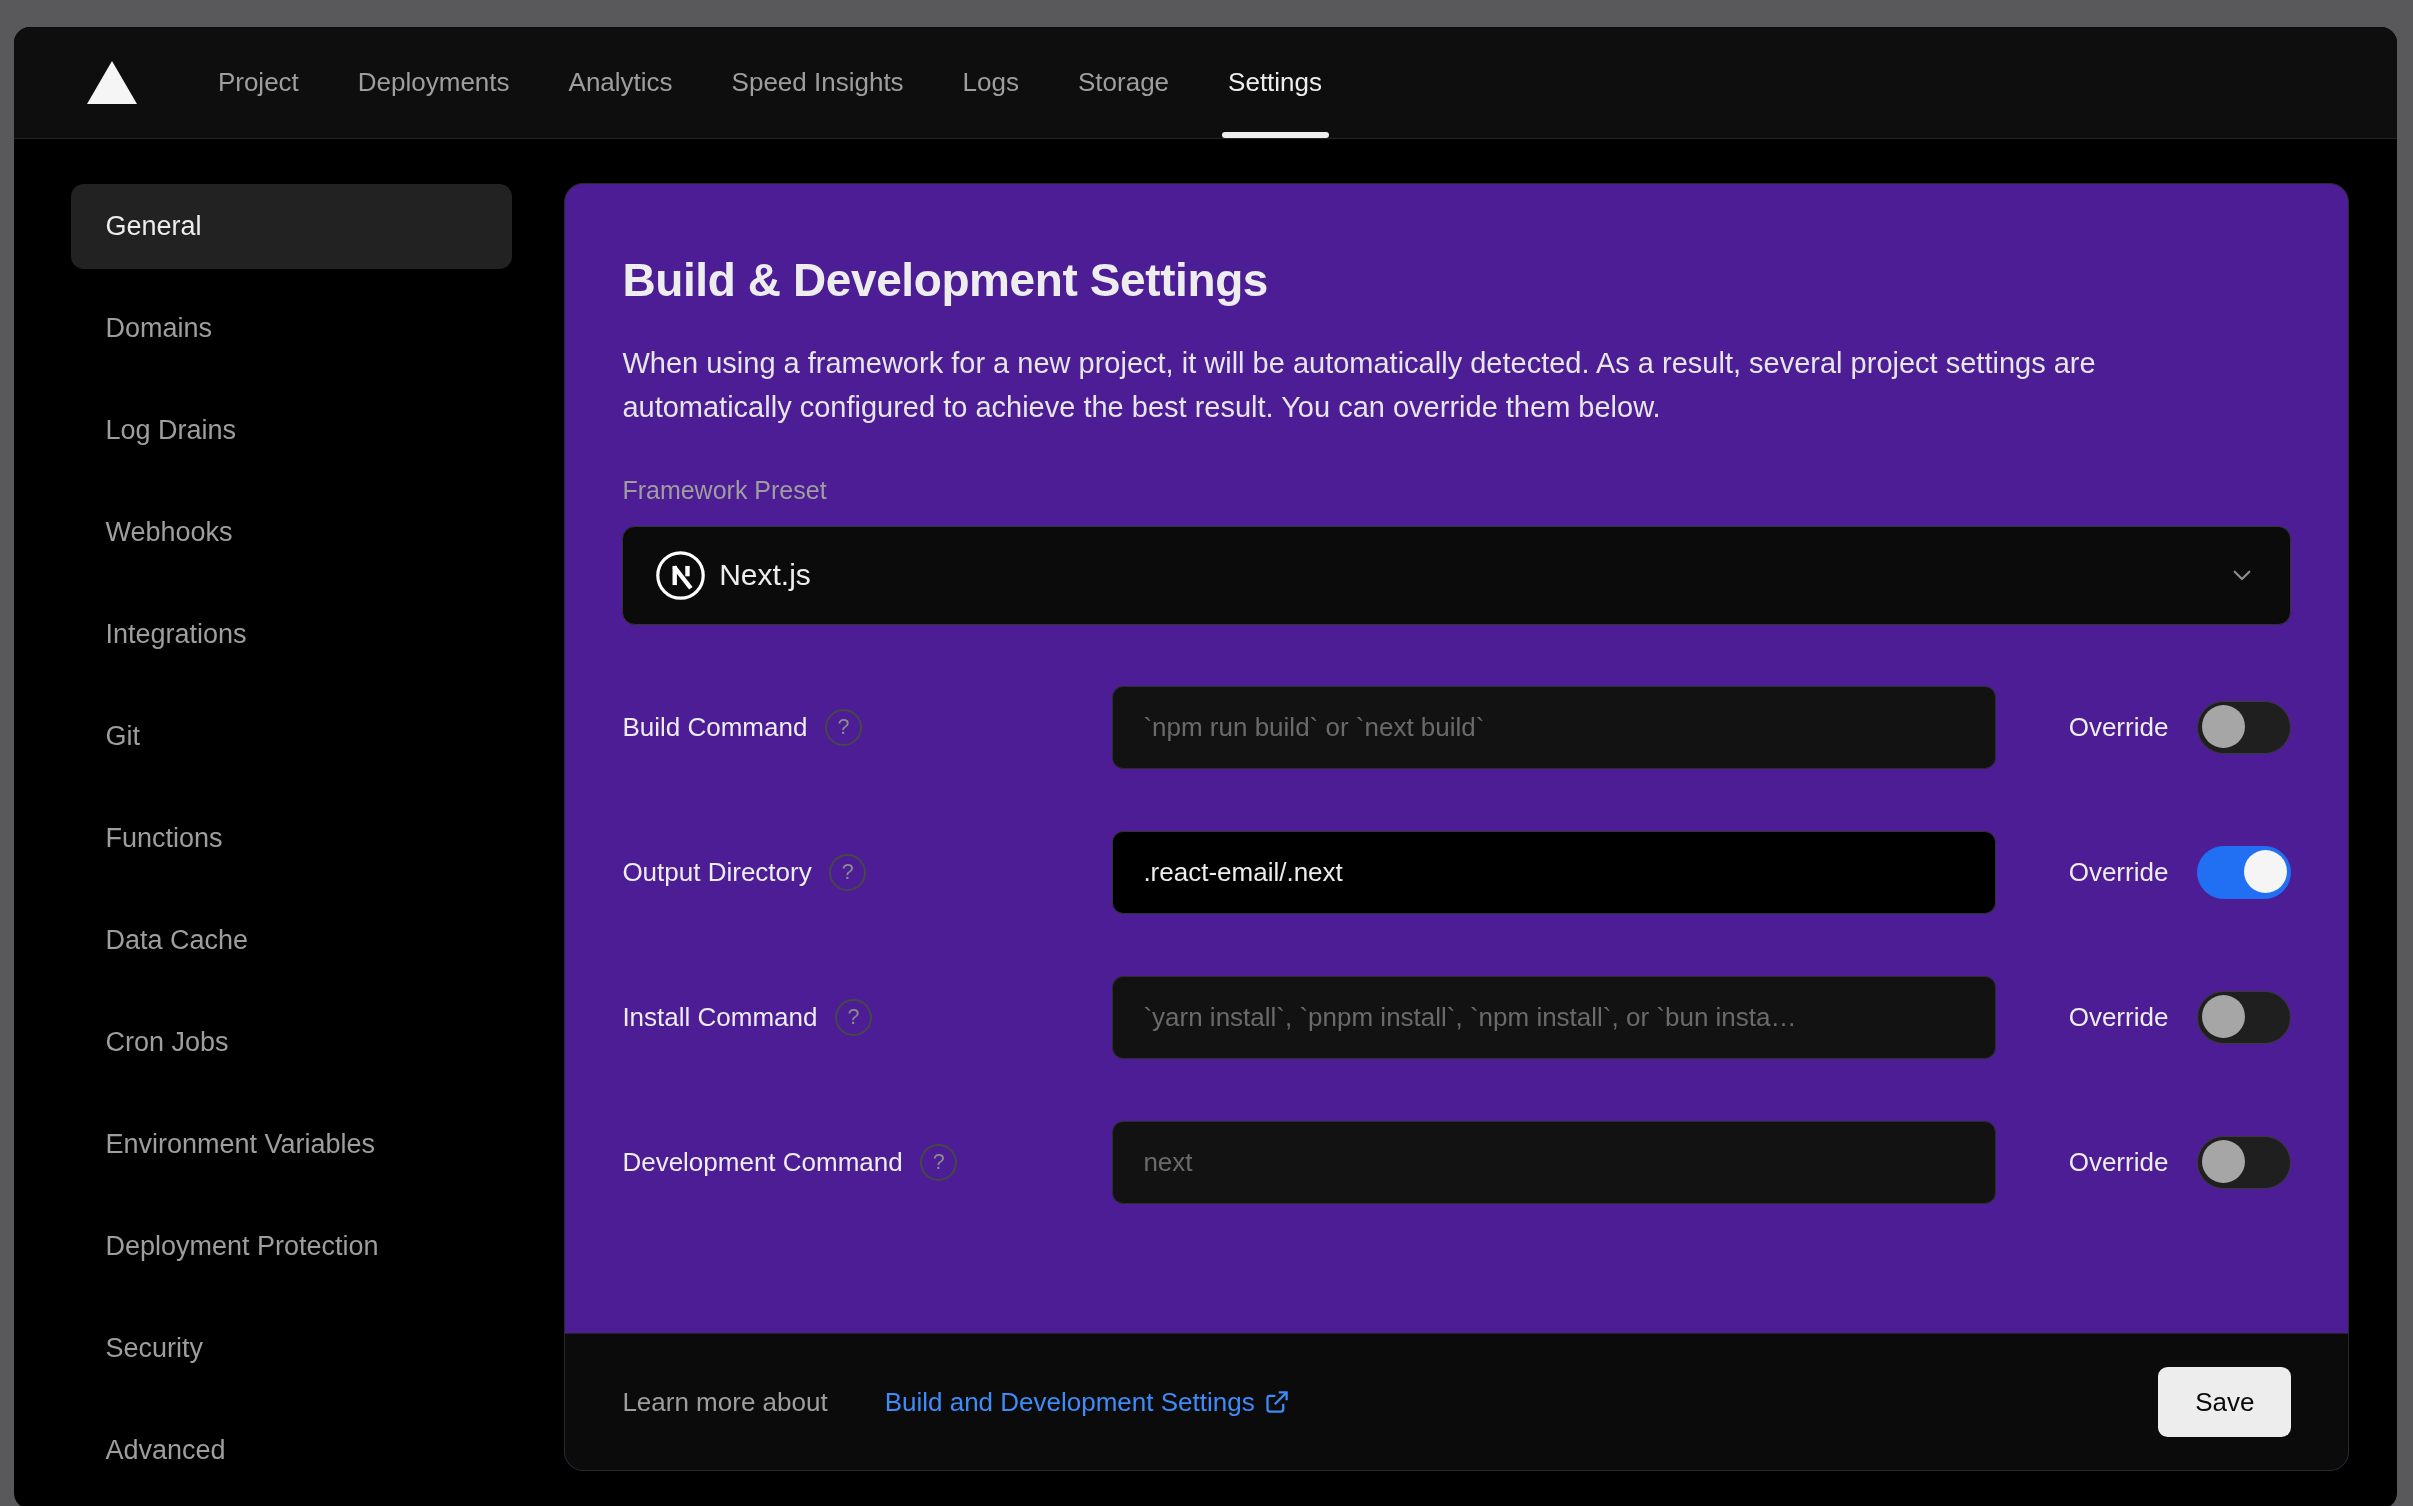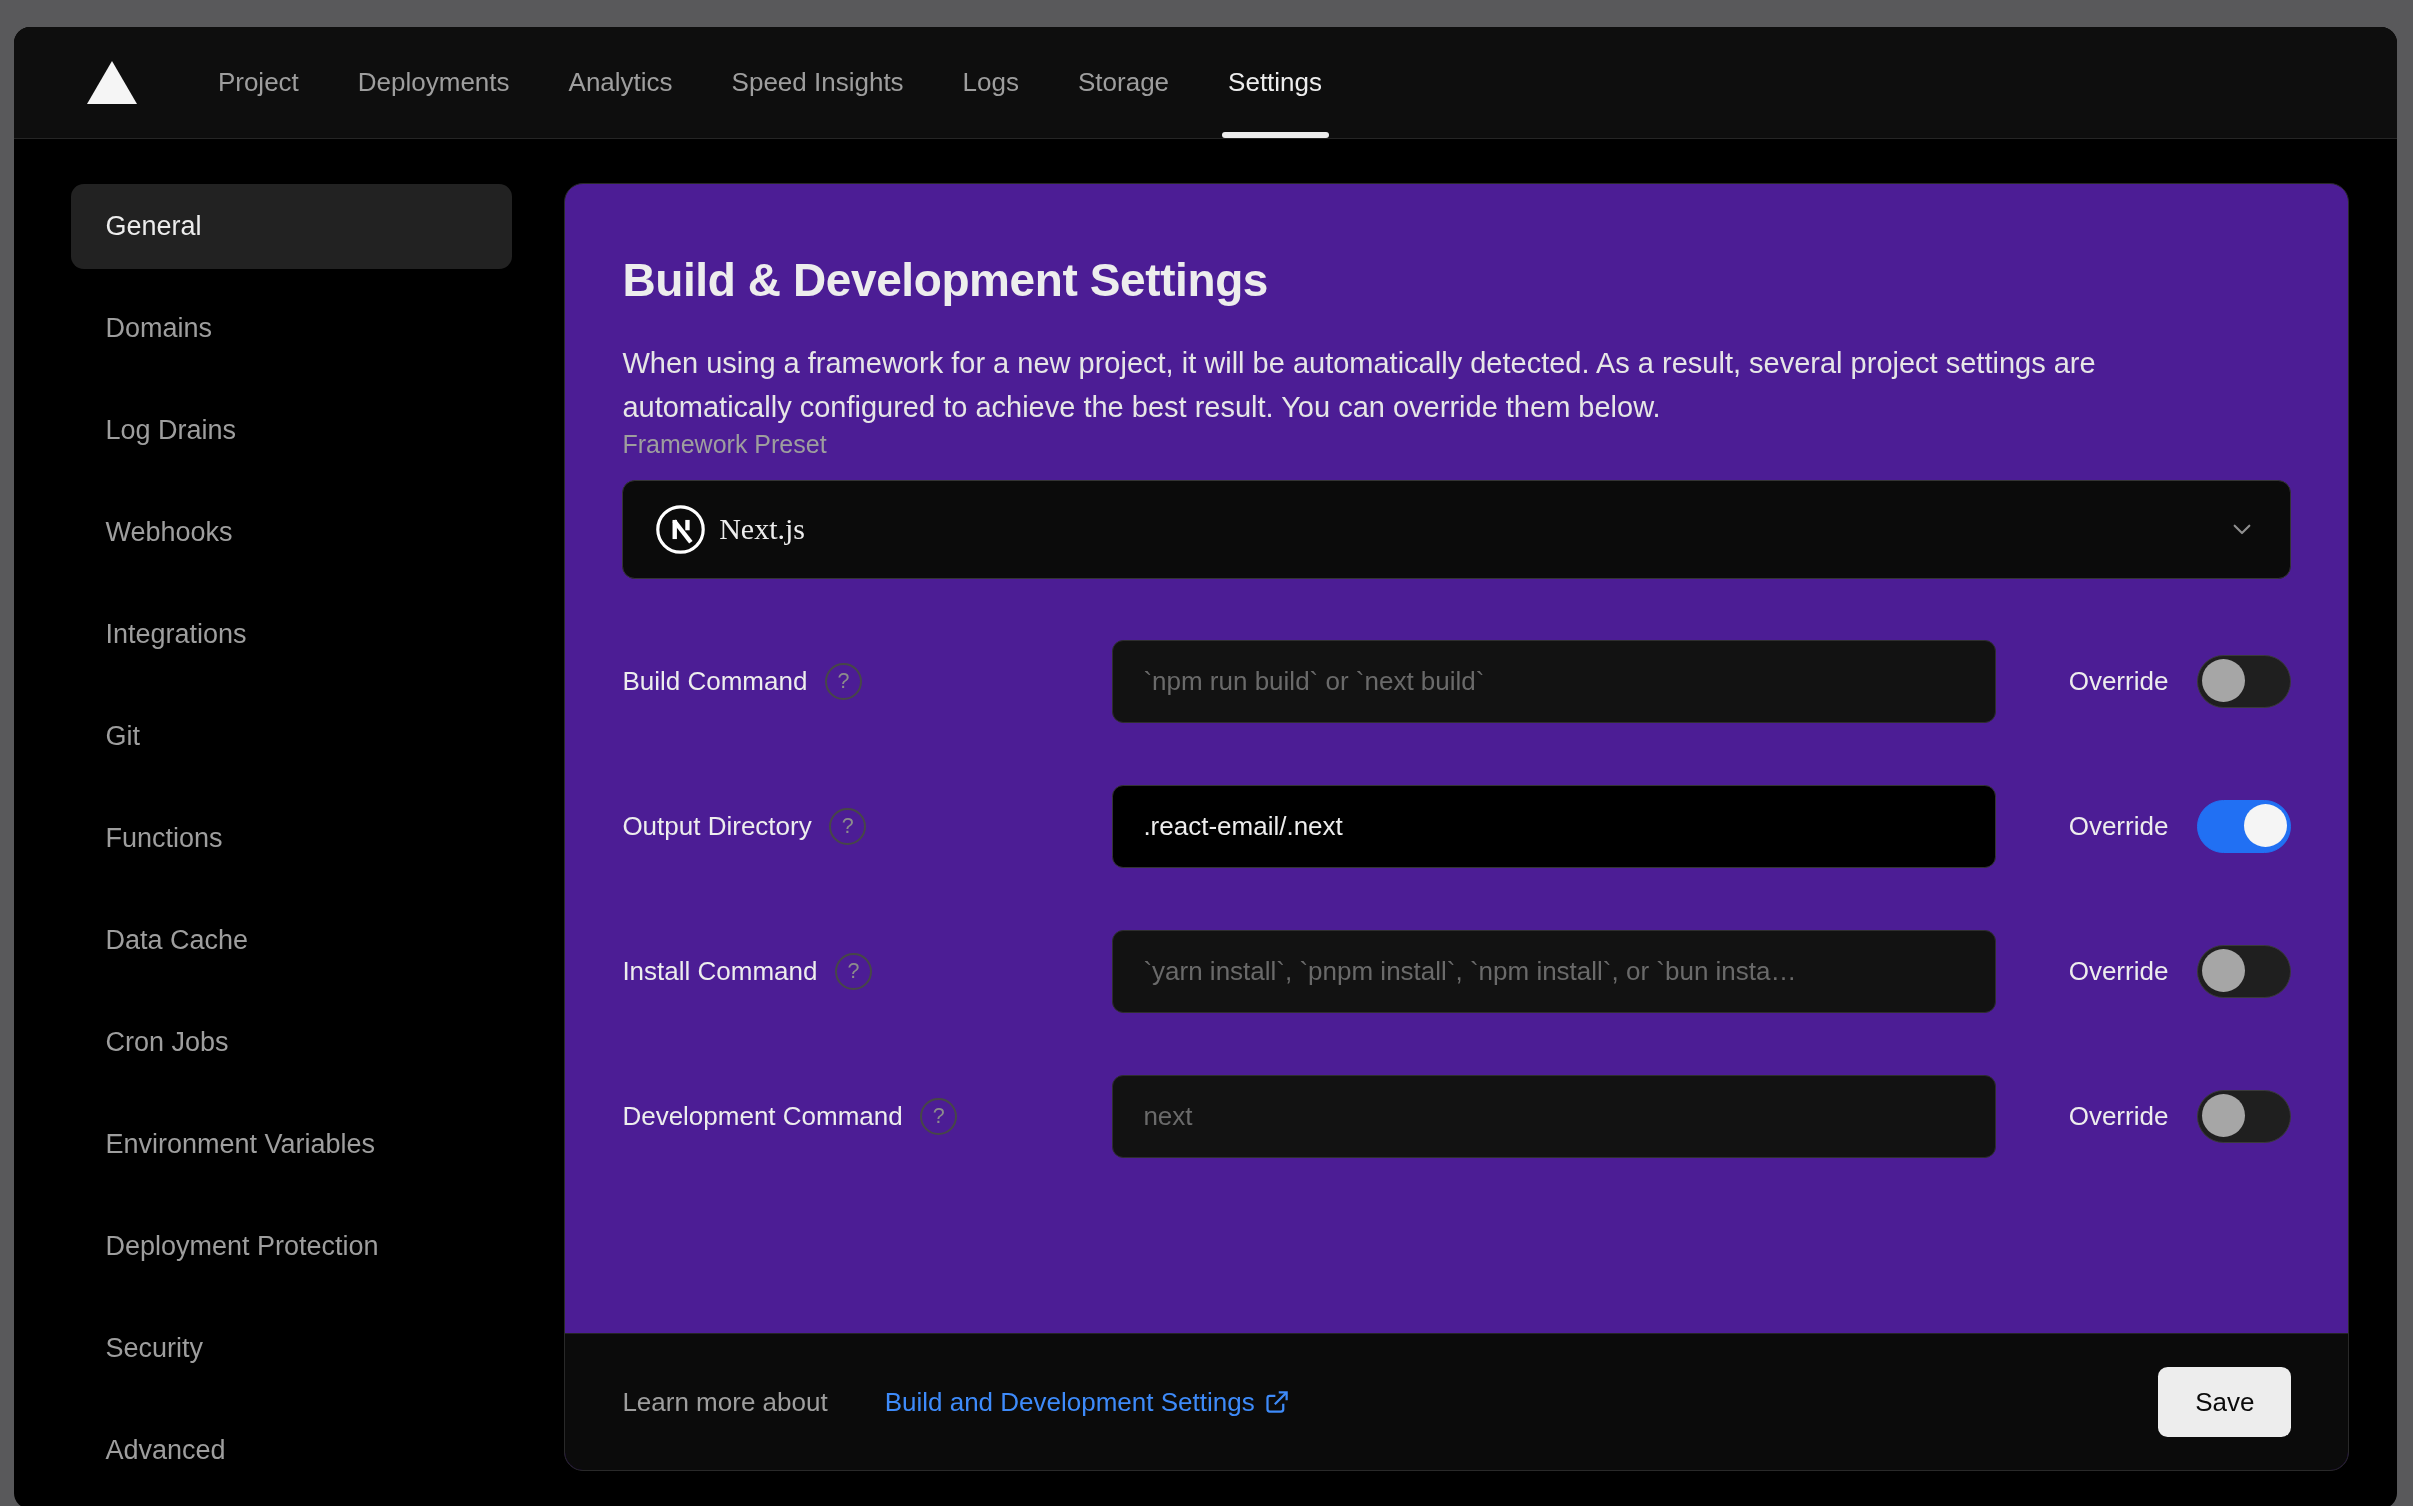--- a/index.html
+++ b/index.html
@@ -32,23 +32,23 @@
   
   .card { position:absolute; left:550px; top:156px; width:1785px; height:1288px;
           background:#4c1d95; border:1.6px solid #292929; border-radius:19px;
           display:flex; flex-direction:column; overflow:hidden; }
   .card-body { padding:0 57px; }
   .card h1 { margin-top:69px; font-size:46px; font-weight:700; color:#ededed;
              letter-spacing:-0.4px; }
   .desc { margin-top:34px; font-size:29px; line-height:1.53; color:#e6e6e6;
           max-width:1646px; }
 
-  .field-label { font-size:25px; color:#9e9e9e; }
+  .field-label { margin-top:46px; font-size:25px; color:#9e9e9e; }
   .select { margin-top:21px; height:99px; border:1.6px solid #343434; border-radius:12.8px;
-            display:flex; align-items:center; padding:0 32px; cursor:pointer; background:#0b0b0b;font-family:Liberation Serif, serif; }
+            display:flex; align-items:center; padding:0 32px; cursor:pointer; background:#0b0b0b; }
   .select .fw-name { font-size:30px; color:#ededed; margin-left:12.8px; }
   .select .chevron { margin-left:auto; }
 
   .rows { margin-top:61px; }
   .row { display:flex; align-items:center; height:83px; margin-bottom:62px; }
   .row-label-group { width:490px; display:flex; align-items:center; }
   .row-label { font-size:26px; color:#ededed; }
   .help { width:37px; height:37px; border:2.4px solid #474747; border-radius:50%;
           margin-left:17.6px; display:flex; align-items:center; justify-content:center;
           font-size:21.5px; color:#8c8c8c; cursor:pointer; flex:none; }

